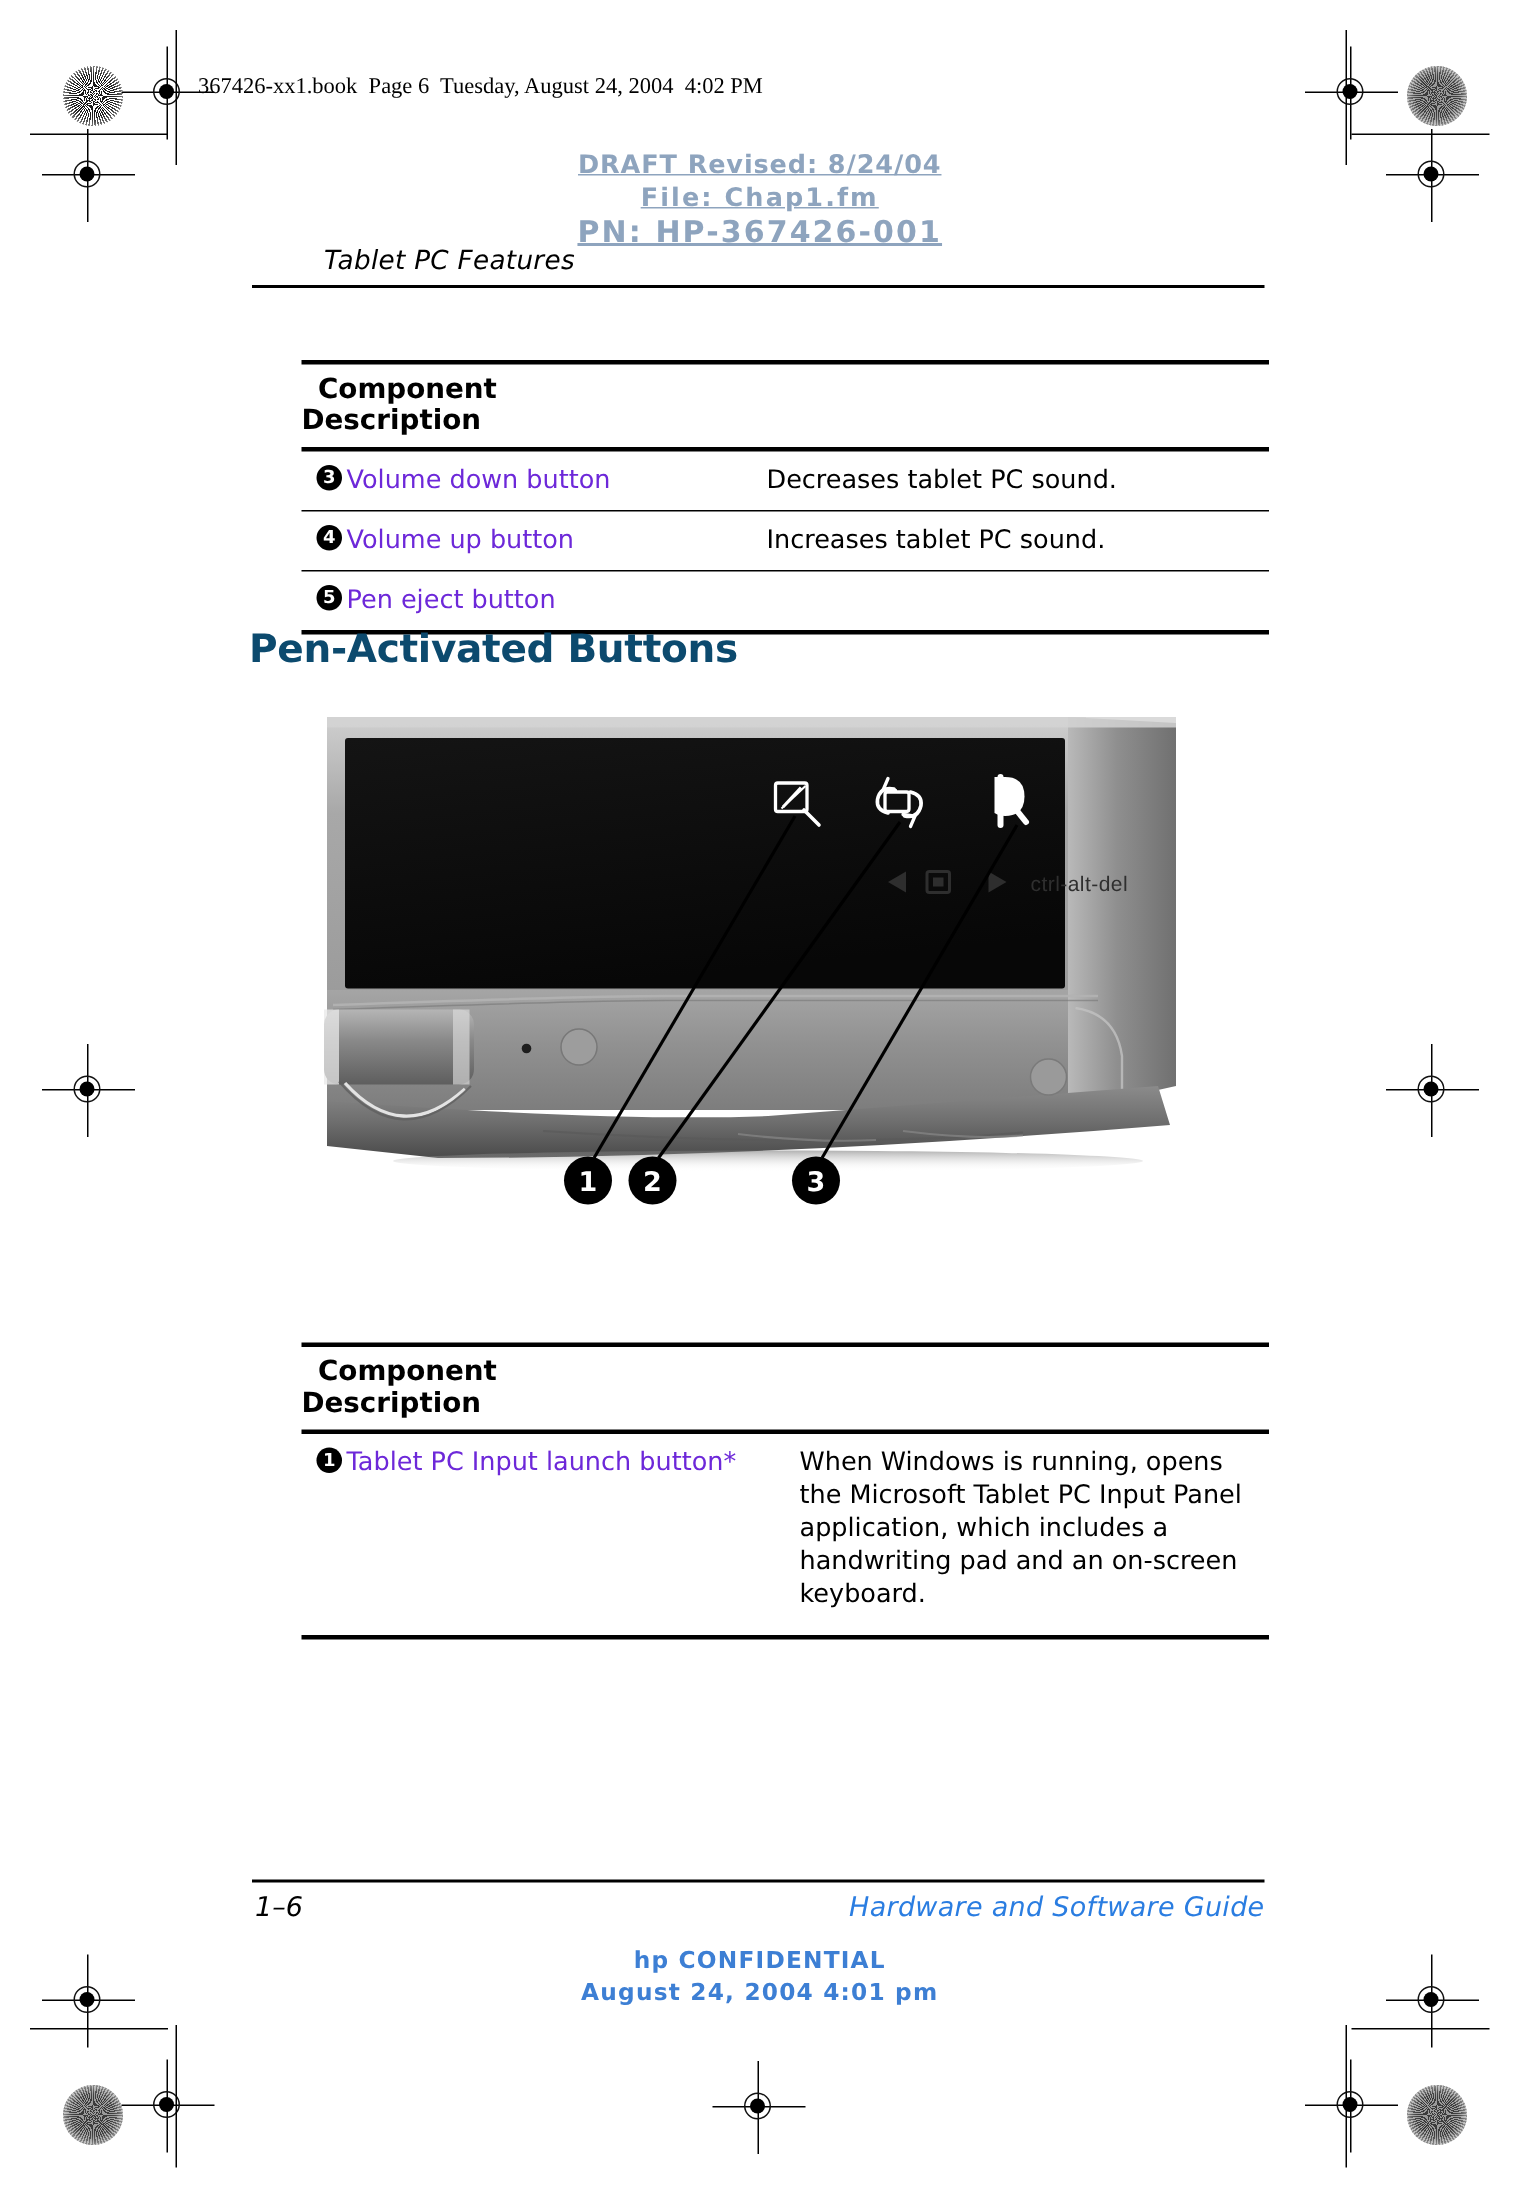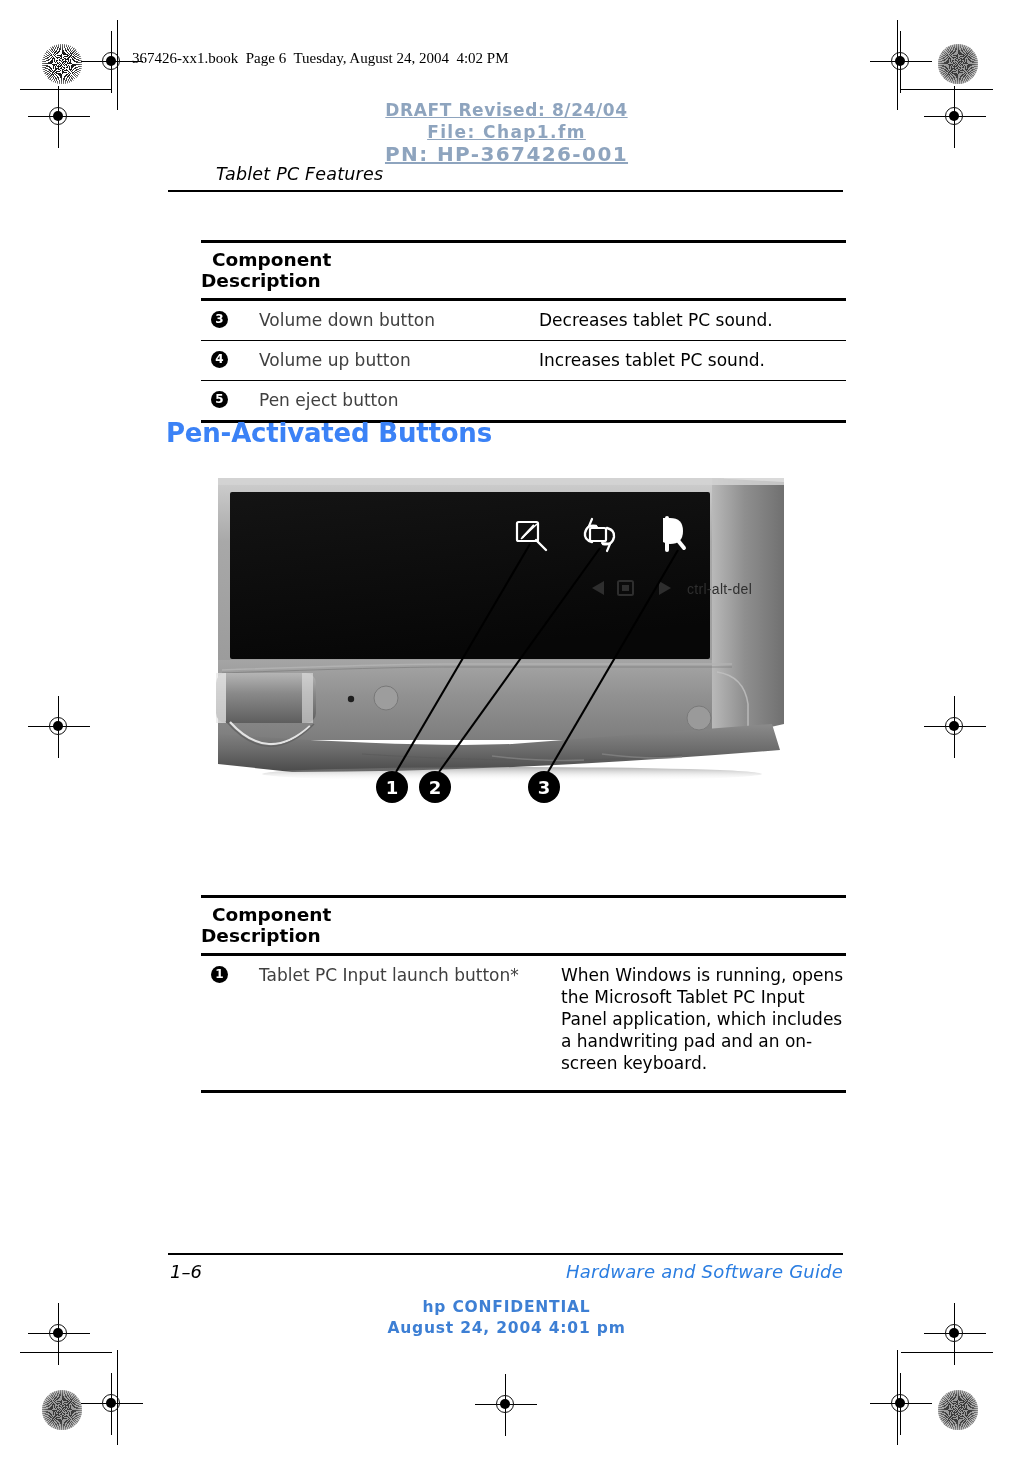--- a/index.html
+++ b/index.html
@@ -150,23 +150,22 @@
   .tbl-row .c-num {
     width: 30px;
     padding-left: 10px;
     box-sizing: border-box;
     padding-top: 1px;
   }
   .tbl-row .c-comp {
     width: 280px;
     font-family: "DejaVu Sans", sans-serif;
     font-size: 17px;
-    color: #404040;
+    color: #6d28d9;
     line-height: 22px;
-    margin-left: 28px;
   }
   .tbl-row .c-desc {
     flex: 1;
     font-family: "DejaVu Sans", sans-serif;
     font-size: 17px;
     color: #000;
     line-height: 22px;
   }
 
   .numdot {
@@ -184,21 +183,21 @@
   }
 
   
   .sec-head {
     position: absolute;
     left: 166px;
     top: 418px;
     font-family: "DejaVu Sans", sans-serif;
     font-weight: bold;
     font-size: 26px;
-    color: #3b82f6;
+    color: #0c4a6e;
     letter-spacing: -0.2px;
   }
 
   
   .figure {
     position: absolute;
     left: 212px;
     top: 472px;
     width: 580px;
     height: 350px;

